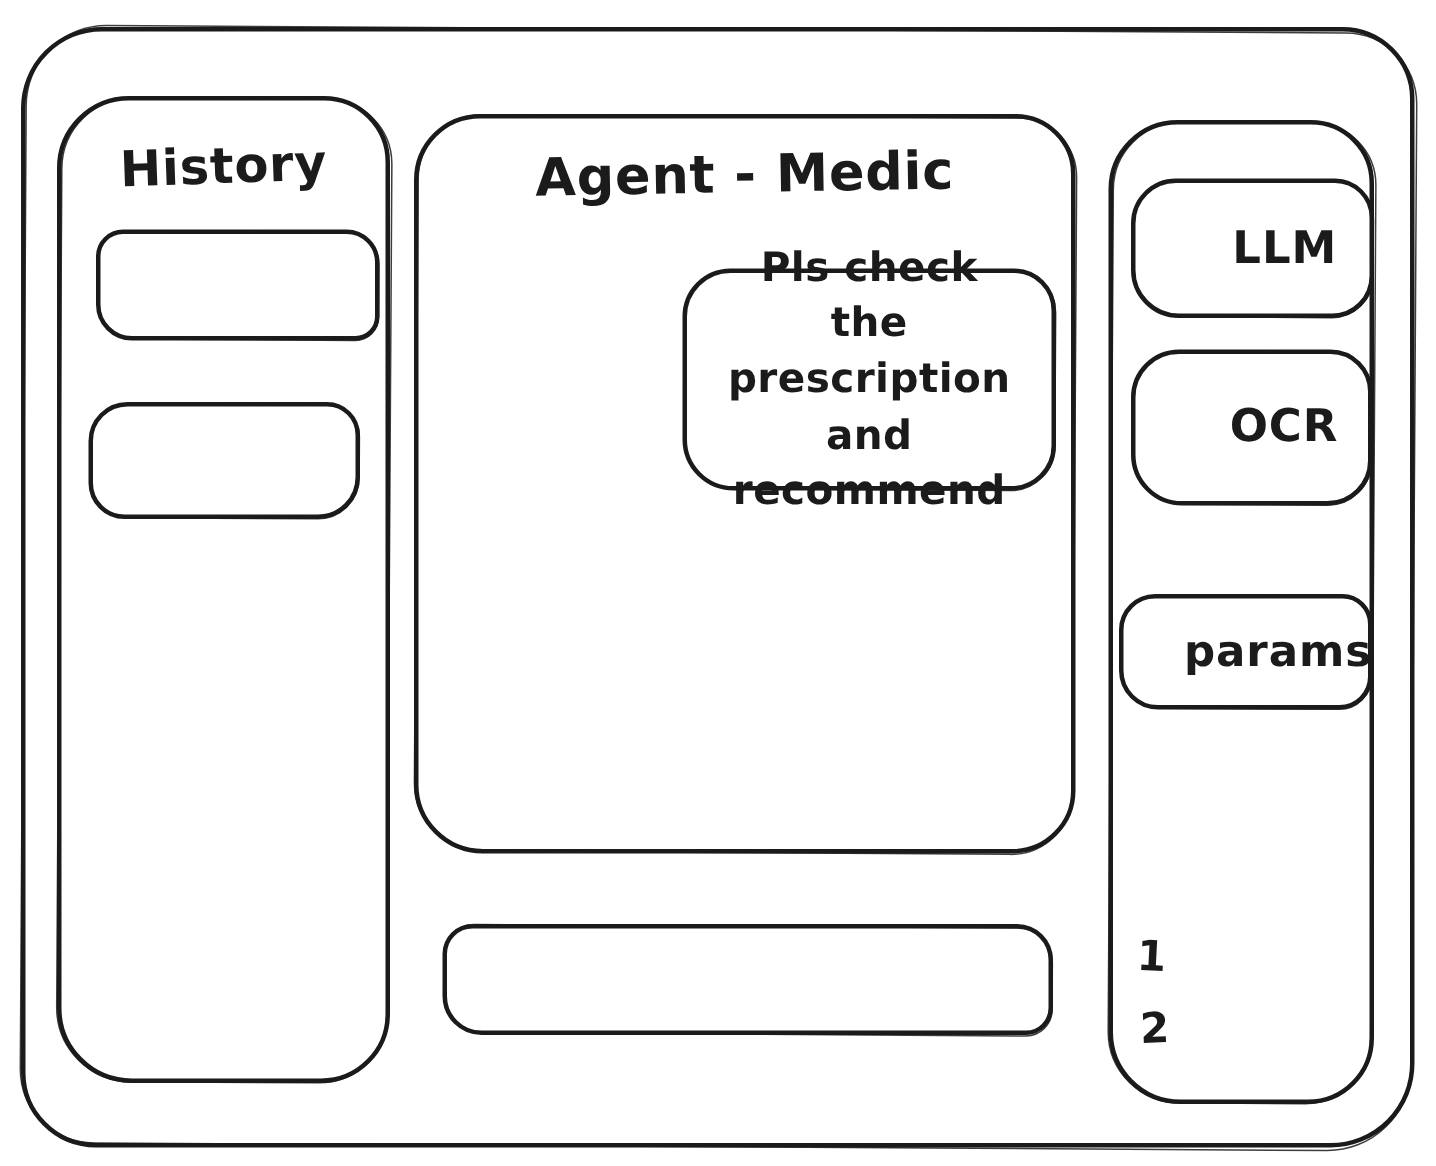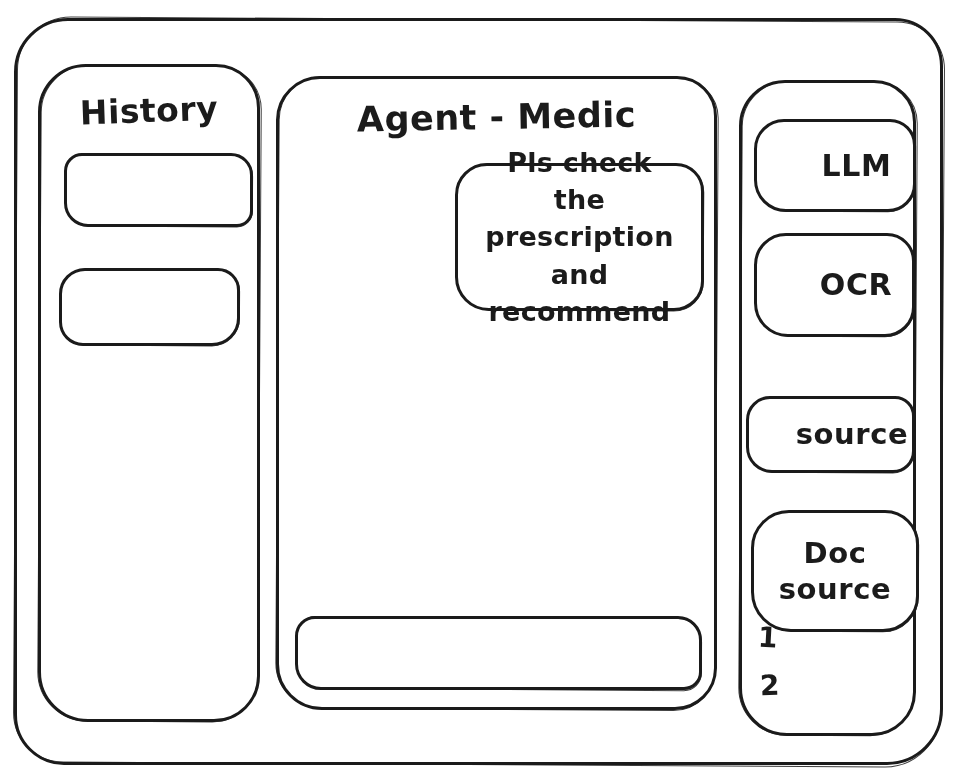--- a/index.html
+++ b/index.html
@@ -58,42 +58,42 @@
   .history-item-1 {
     left: 23px; top: 86px; width: 189px; height: 74px;
     border-radius: 18px 22px 16px 24px;
   }
   .history-item-2 {
     left: 18px; top: 201px; width: 181px; height: 78px;
     border-radius: 26px 22px 28px 24px;
   }
   
   .chat-panel {
-    left: 276px; top: 76px; width: 441px; height: 634px;
+    left: 276px; top: 76px; width: 441px; height: 493px;
     border-radius: 44px 40px 42px 46px;
     text-decoration: underline;
   }
   .chat-title {
     top: 18px;
     font-size: 35px;
     transform: rotate(-1deg);
   }
   .bubble {
     display: flex;
     align-items: center;
     justify-content: center;
     text-align: center;
     font-size: 27px;
     font-weight: 600;
     line-height: 1.38;
     letter-spacing: 0.3px;
     padding: 8px 24px;
   }
   .bubble-user {
-    left: 176px; top: 84px; width: 249px; height: 148px;
+    left: 176px; top: 100px; width: 249px; height: 148px;
     border-radius: 32px 28px 30px 34px;
   }
   .bubble-agent {
     left: 9px; top: 258px; width: 260px; height: 226px;
     border-radius: 44px 40px 42px 46px;
   }
   .chat-inputbar {
     left: 16px; top: 537px; width: 407px; height: 74px;
     border-radius: 20px 24px 18px 26px;
   }
@@ -158,19 +158,18 @@
 
 
     <div class="sketch chat-inputbar">
       <input type="text" value="" style="">
     </div>
   </div>
 
   <div class="sketch tools-panel">
     <div class="sketch tool-button btn-llm">LLM</div>
     <div class="sketch tool-button btn-ocr">OCR</div>
-    <div class="sketch tool-button btn-params">source</div>
-    <div class="sketch tool-button btn-doc">Doc source</div>
+    <div class="sketch tool-button btn-params">params</div>
     <div class="doc-num doc-num-1">1</div>
     <div class="doc-num doc-num-2">2</div>
   </div>
 
 </div>
 
 </body></html>

